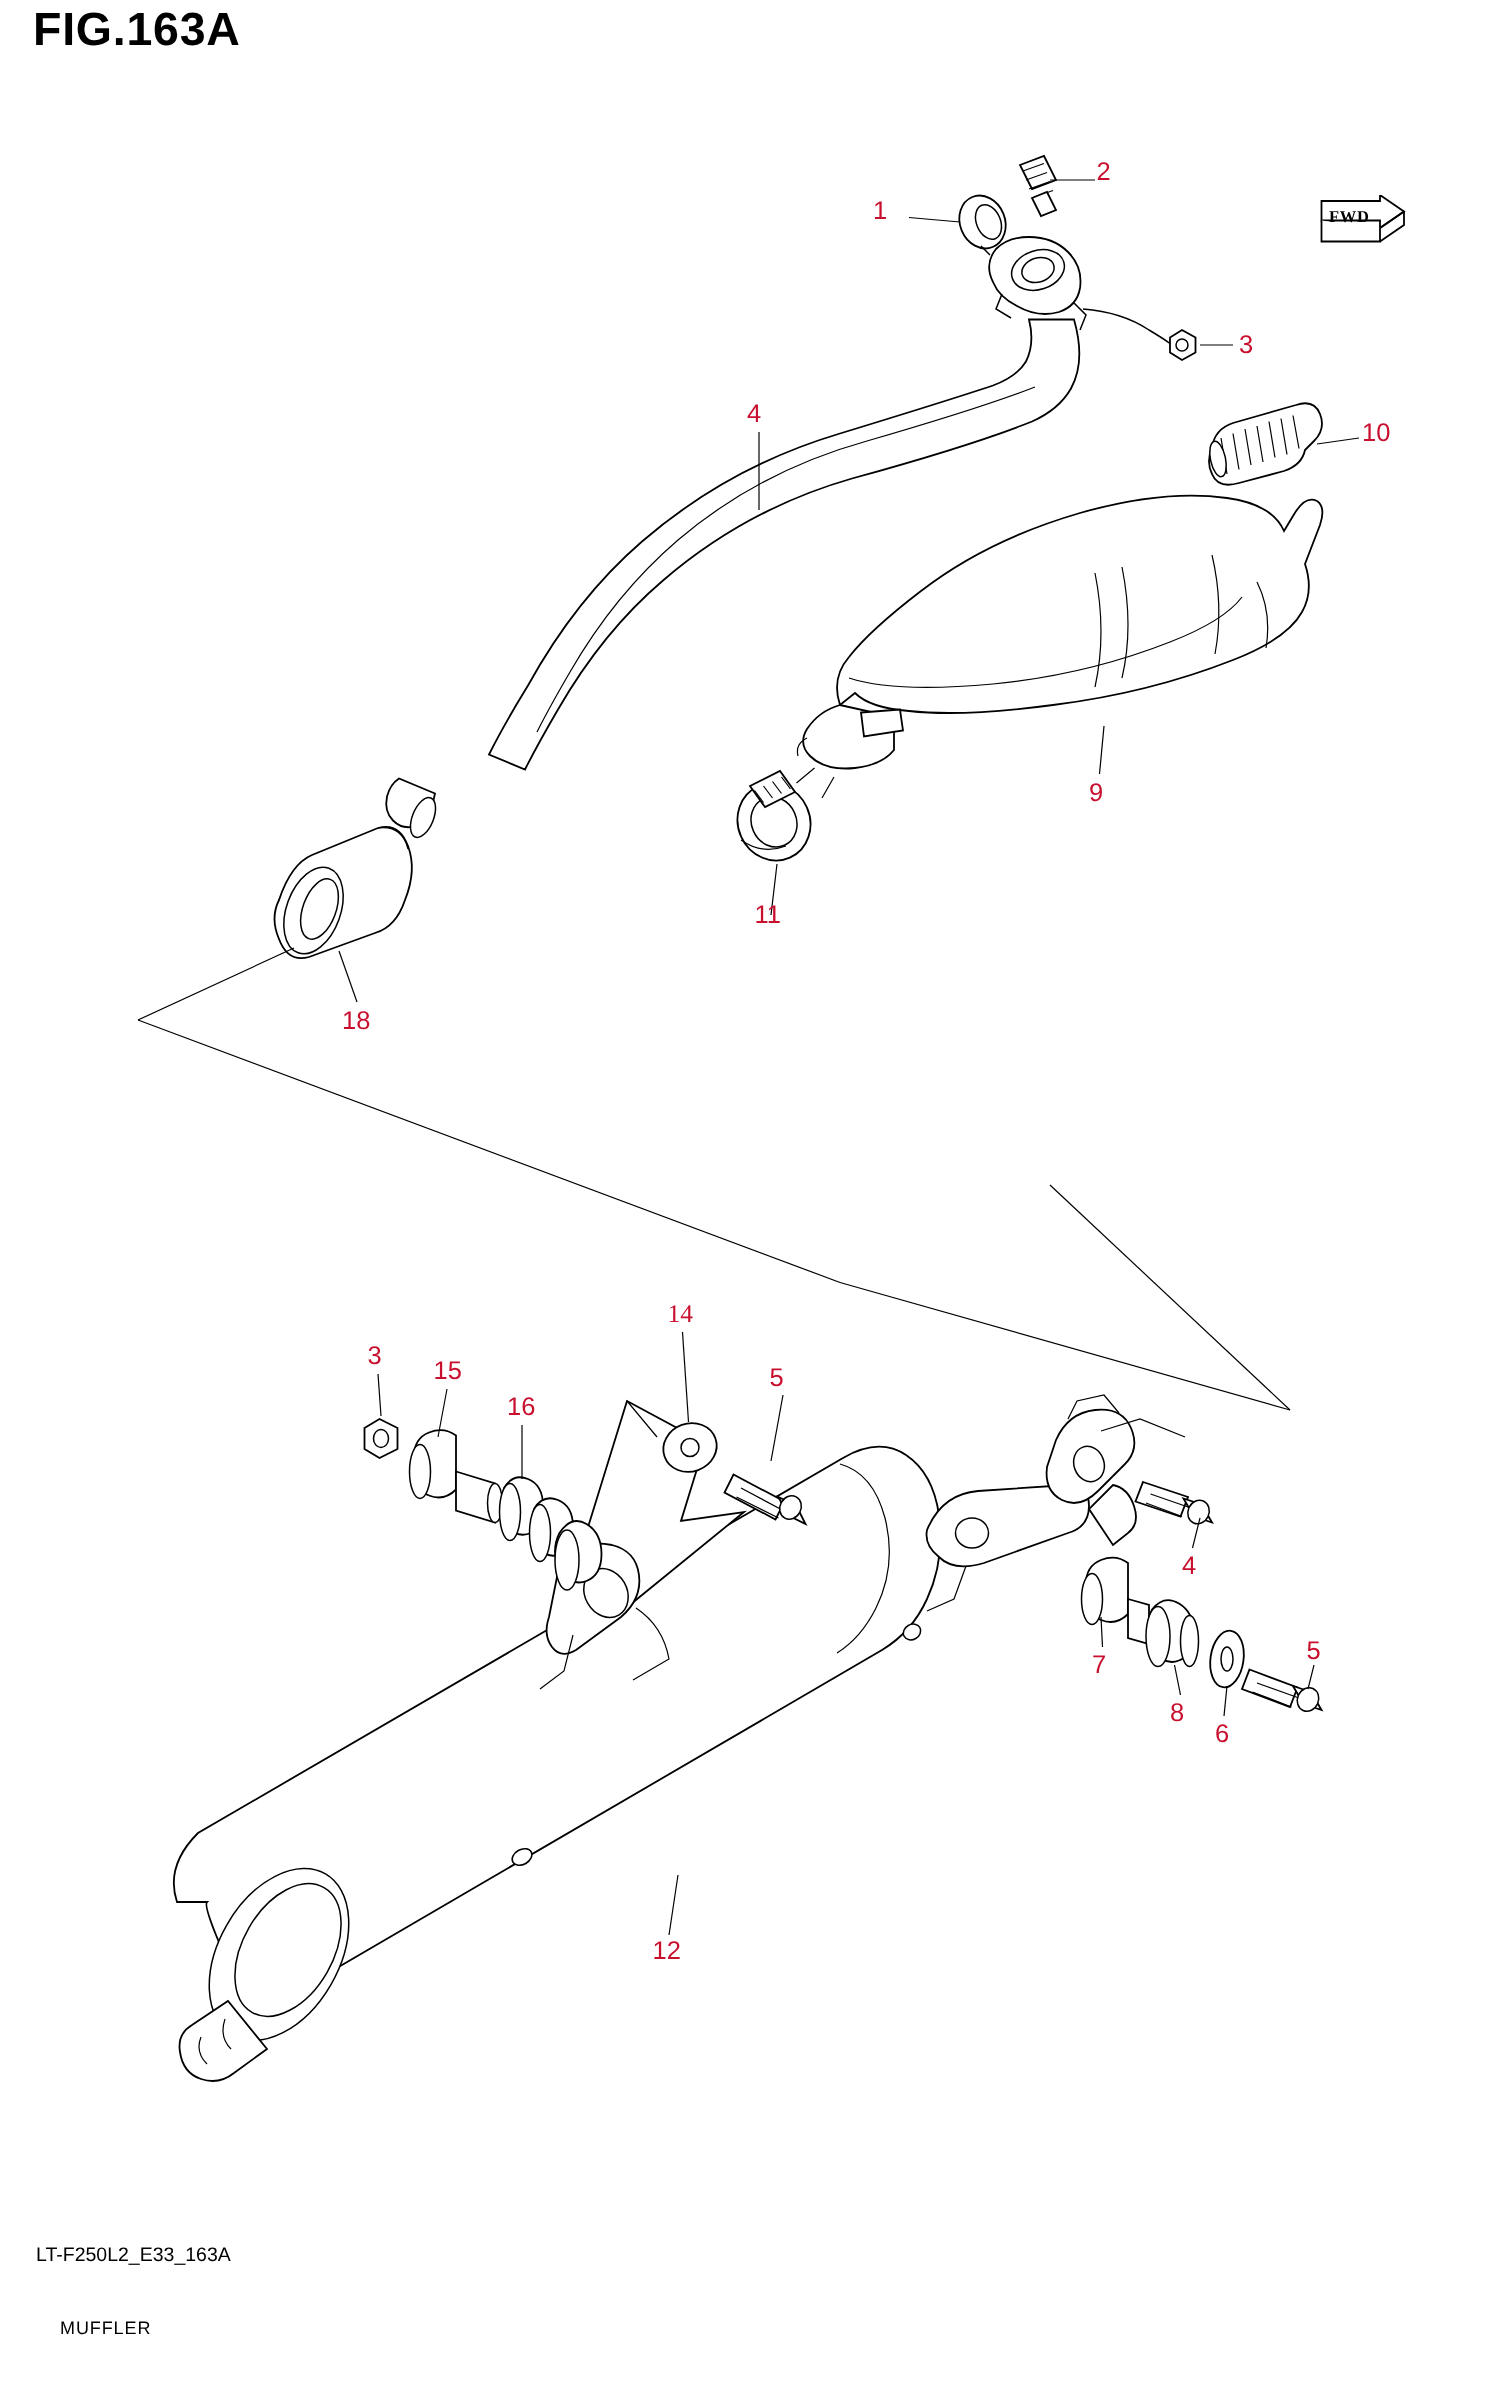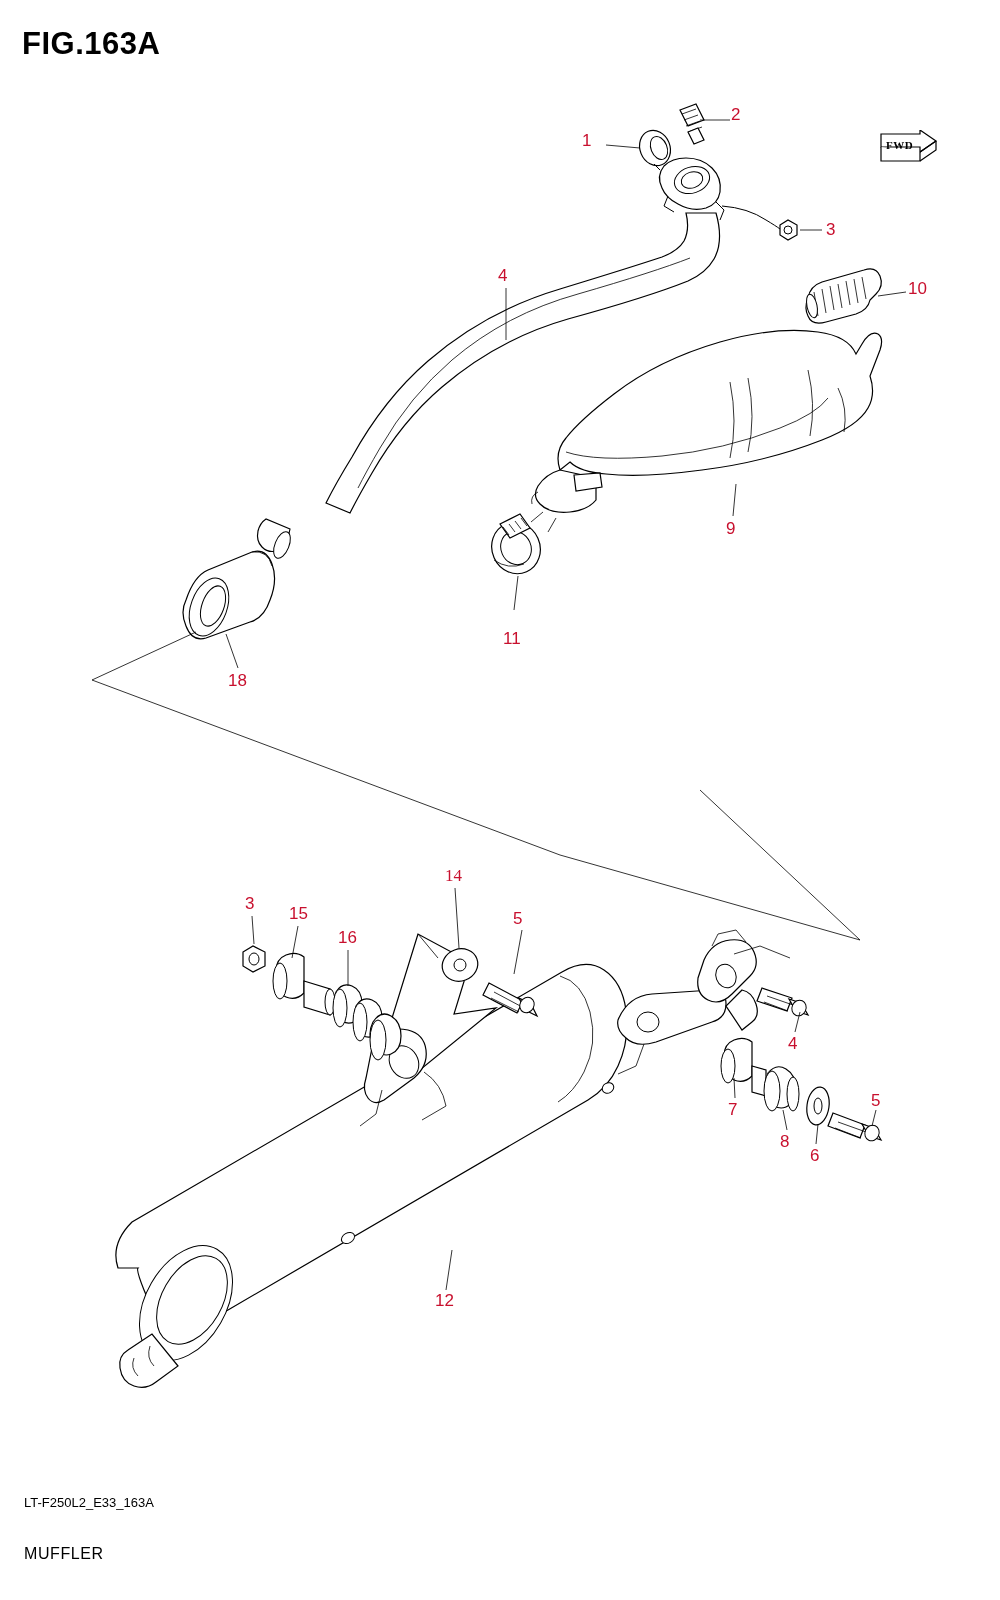--- a/index.html
+++ b/index.html
@@ -17,38 +17,38 @@
   }
   #page {
     position: absolute;
     left: 0; top: 0;
     width: 1000px;
     height: 1600px;
   }
   .fig-title {
     position: absolute;
     left: 22px;
-    top: 26px;
+    top: 2px;
     font-size: 31px;
     font-weight: bold;
     letter-spacing: 0.5px;
     font-family: "Liberation Sans", sans-serif;
   }
   .footer-code {
     position: absolute;
     left: 24px;
     top: 1495px;
     font-size: 13px;
     font-family: Liberation Sans, sans-serif;
   }
   .footer-name {
     position: absolute;
-    left: 24px;
+    left: 40px;
     top: 1545px;
-    font-size: 16px;
+    font-size: 12px;
     letter-spacing: 0.6px;
     font-family: "Liberation Sans", sans-serif;
   }
   
   .fwd-box {
     position: absolute;
     left: 880px;
     top: 130px;
     width: 58px;
     height: 34px;
@@ -366,21 +366,21 @@
     </svg>
     <div class="fwd-label">FWD</div>
   </div>
 
   <div class="callout" style="left:582px; top:131px;">1</div>
   <div class="callout" style="left:731px; top:105px;">2</div>
   <div class="callout" style="left:826px; top:220px;">3</div>
   <div class="callout" style="left:498px; top:266px;">4</div>
   <div class="callout" style="left:908px; top:279px;">10</div>
   <div class="callout" style="left:726px; top:519px;">9</div>
-  <div class="callout" style="left:503px; top:629px;">11</div>
+  <div class="callout" style="left:503px; top:600px;">11</div>
   <div class="callout" style="left:228px; top:671px;">18</div>
   <div class="callout" style="left:245px; top:894px;">3</div>
   <div class="callout" style="left:289px; top:904px;">15</div>
   <div class="callout" style="left:338px; top:928px;">16</div>
   <div class="callout" style="left:445px; top:866px;font-family:Liberation Serif, serif;">14</div>
   <div class="callout" style="left:513px; top:909px;">5</div>
   <div class="callout" style="left:788px; top:1034px;">4</div>
   <div class="callout" style="left:728px; top:1100px;">7</div>
   <div class="callout" style="left:780px; top:1132px;">8</div>
   <div class="callout" style="left:810px; top:1146px;">6</div>

